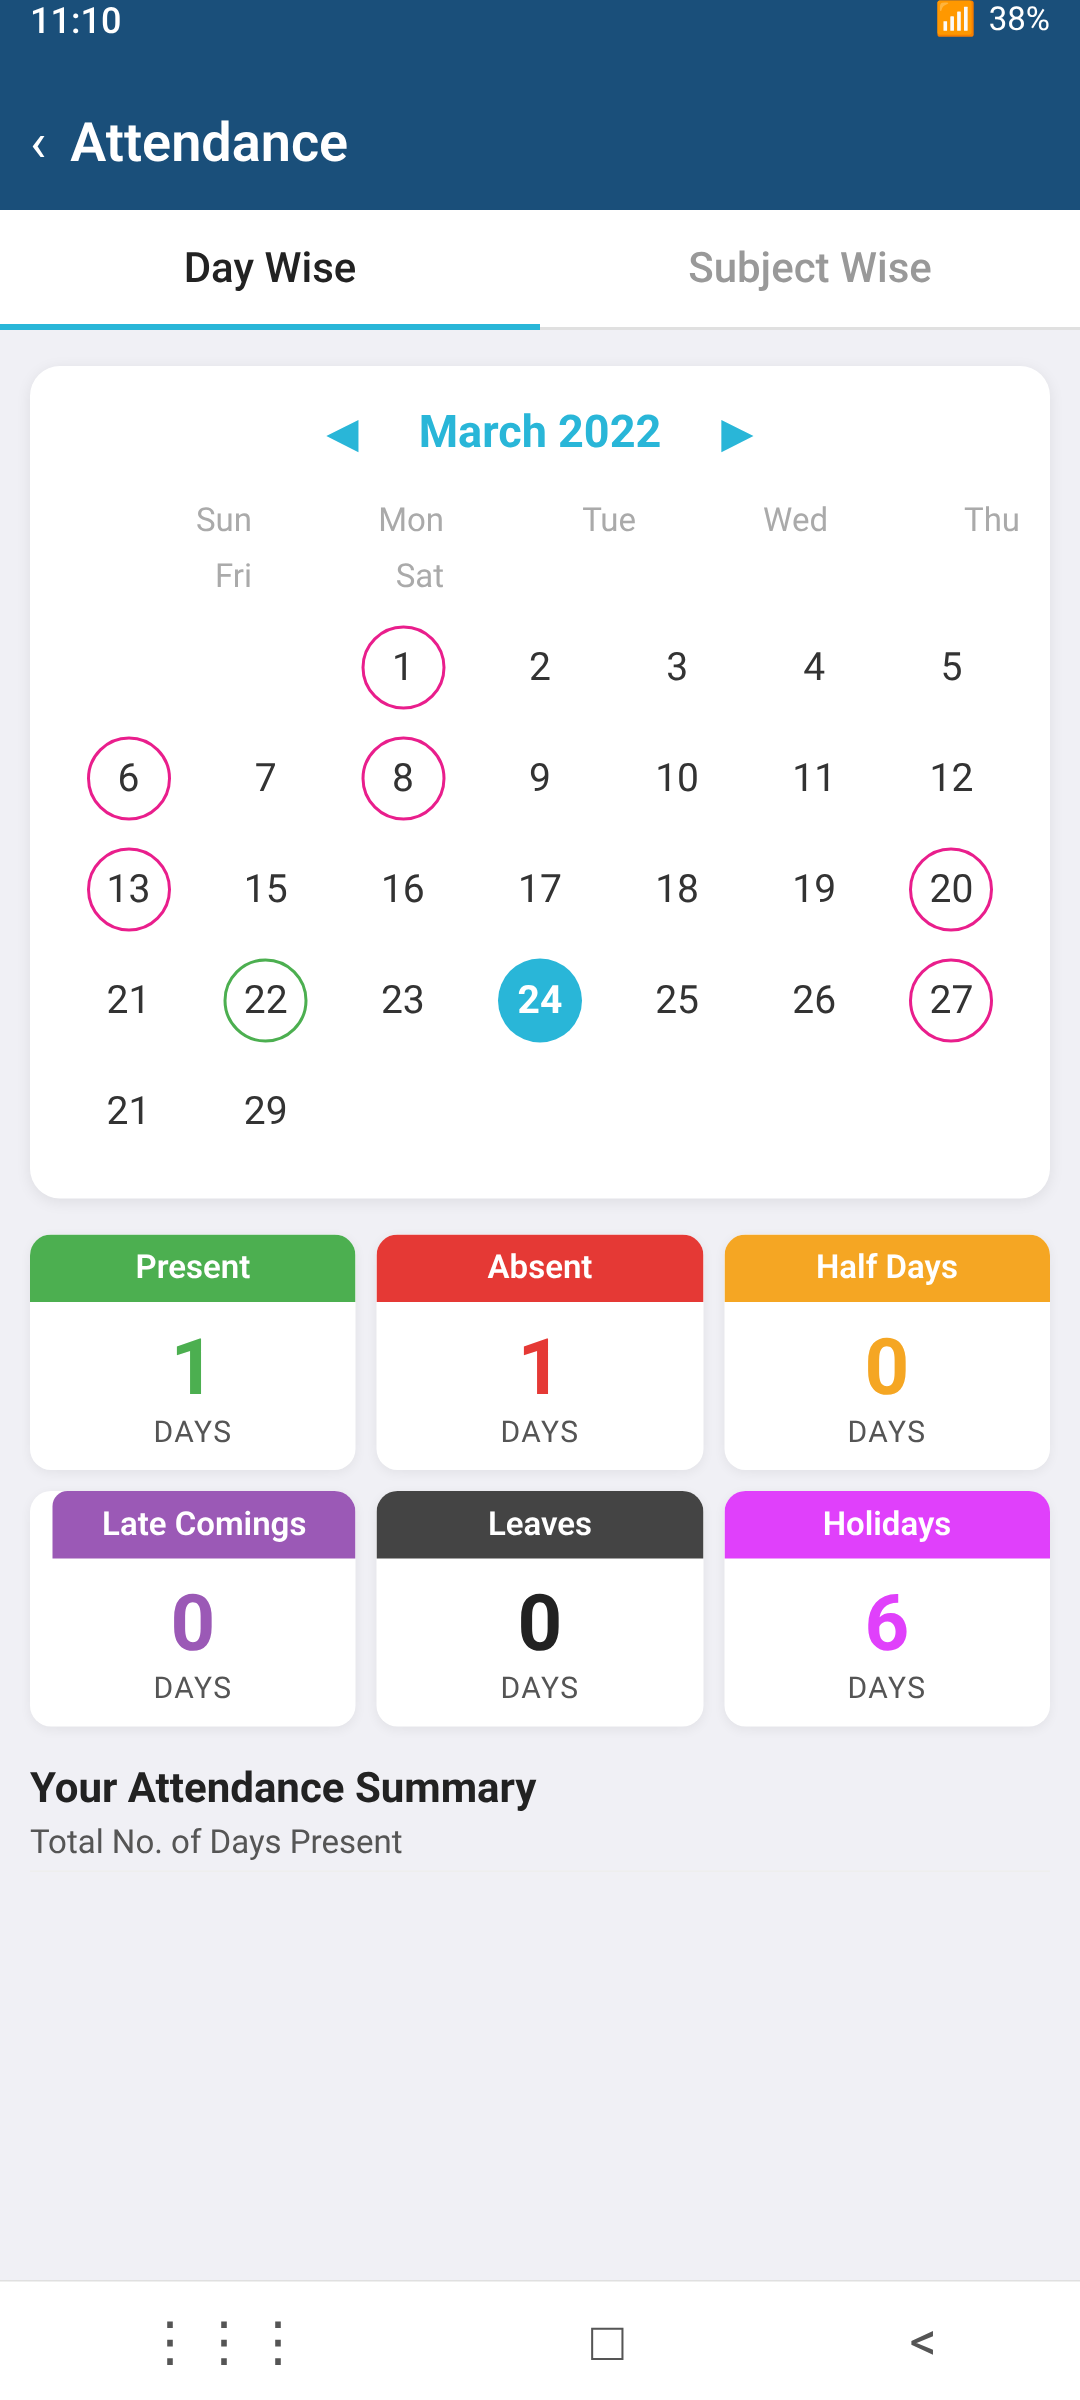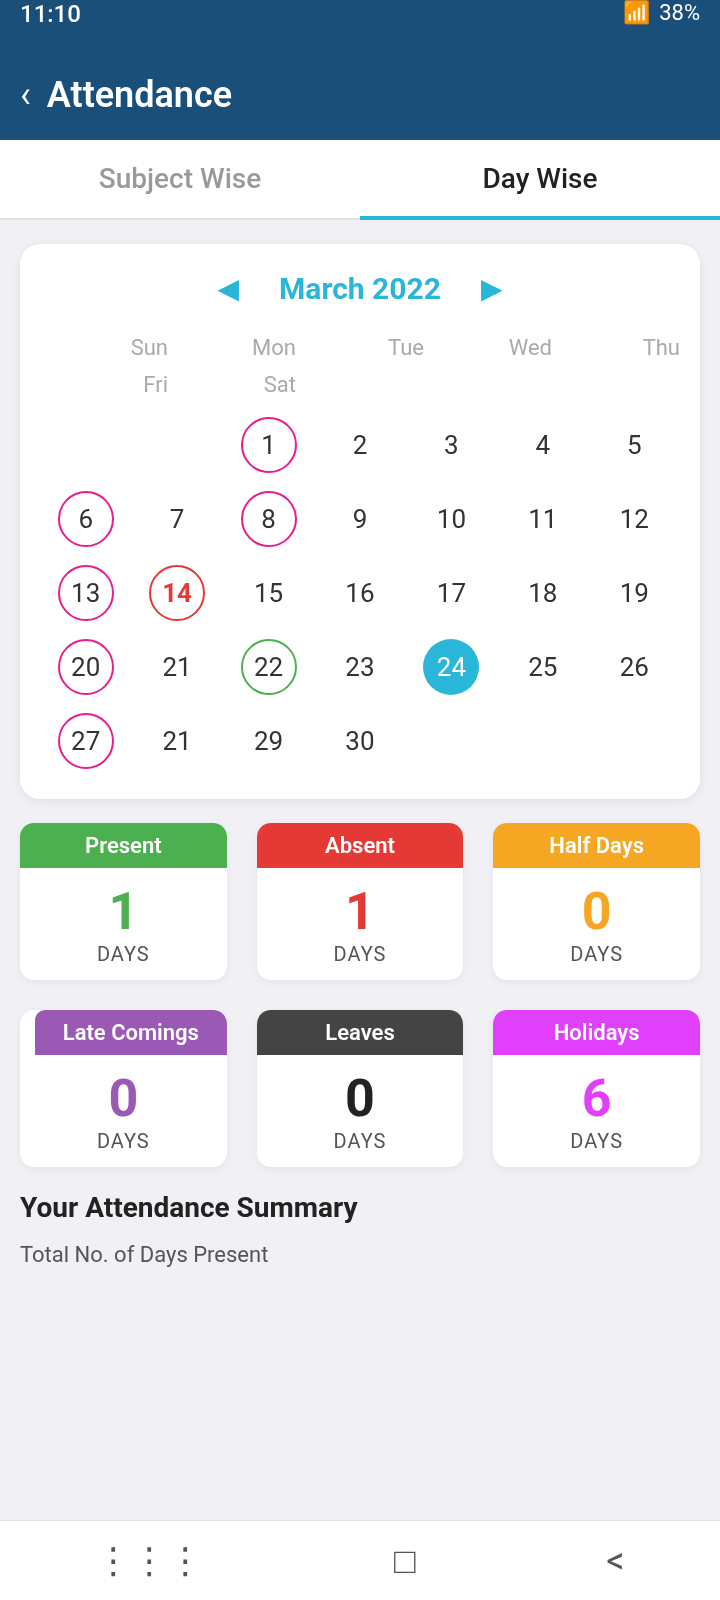--- a/index.html
+++ b/index.html
@@ -135,21 +135,21 @@
       align-items: center;
       justify-content: center;
       border-radius: 50%;
     }
 
     
     .stats-grid {
       margin: 0 20px;
       display: grid;
       grid-template-columns: repeat(3, 1fr);
-      gap: 30px;
+      gap: 14px;
     }
     .stat-card {
       background: white;
       border-radius: 14px;
       overflow: hidden;
       box-shadow: 0 2px 8px rgba(0,0,0,0.06);
     }
     .stat-label {
       display: block;
       text-align: center;
@@ -192,21 +192,21 @@
     .color-magenta { color: #e040fb; }
 
     
     .summary-section {
       margin: 24px 20px 10px;
     }
     .summary-title {
       font-size: 28px;
       font-weight: 700;
       color: #222;
-      margin-bottom: 12px;
+      margin-bottom: 2px;
     }
     .summary-item {
       font-size: 22px;
       color: #555;
       padding: 6px 0;
       border-bottom: 1px solid #eee;
     }
 
     
     .bottom-nav {
@@ -237,25 +237,25 @@
     <span>38%</span>
   </div>
 </div>
 
 <div class="header">
   <span class="back-icon">‹</span>
   <span class="header-title">Attendance</span>
 </div>
 
 <div class="tabs">
+  <div class="tab active">
+    <span>Day Wise</span>
+  </div>
   <div class="tab">
     <span>Subject Wise</span>
-  </div>
-  <div class="tab active">
-    <span>Day Wise</span>
   </div>
 </div>
 
 <div class="calendar-card">
   <div class="calendar-header">
     <span class="cal-nav">◀</span>
     <span class="cal-month-title">March 2022</span>
     <span class="cal-nav">▶</span>
   </div>
   <div class="cal-grid">
@@ -304,23 +304,20 @@
         <div class="cal-day">
           <div class="day-inner">11</div>
         </div>
         <div class="cal-day">
           <div class="day-inner">12</div>
         </div>
         <div class="cal-day">
           <div class="day-inner" style="border: 2px solid rgb(233, 30, 140); color: rgb(51, 51, 51);">13</div>
         </div>
         <div class="cal-day">
-          <div class="day-inner" style="border: 2px solid rgb(229, 57, 53); color: rgb(229, 57, 53); font-weight: 700;">14</div>
-        </div>
-        <div class="cal-day">
           <div class="day-inner">15</div>
         </div>
         <div class="cal-day">
           <div class="day-inner">16</div>
         </div>
         <div class="cal-day">
           <div class="day-inner">17</div>
         </div>
         <div class="cal-day">
           <div class="day-inner">18</div>
@@ -334,39 +331,36 @@
         <div class="cal-day">
           <div class="day-inner">21</div>
         </div>
         <div class="cal-day">
           <div class="day-inner" style="border: 2px solid rgb(76, 175, 80); color: rgb(51, 51, 51);">22</div>
         </div>
         <div class="cal-day">
           <div class="day-inner">23</div>
         </div>
         <div class="cal-day">
-          <div class="day-inner" style="background: rgb(41, 182, 216); color: white; font-weight: 400; text-align: right;">24</div>
+          <div class="day-inner" style="background: rgb(41, 182, 216); color: white; font-weight: 700; text-align: right;">24</div>
         </div>
         <div class="cal-day">
           <div class="day-inner">25</div>
         </div>
         <div class="cal-day">
           <div class="day-inner">26</div>
         </div>
         <div class="cal-day">
           <div class="day-inner" style="border: 2px solid rgb(233, 30, 140); color: rgb(51, 51, 51);">27</div>
         </div>
         <div class="cal-day">
           <div class="day-inner">21</div>
         </div>
         <div class="cal-day">
           <div class="day-inner">29</div>
-        </div>
-        <div class="cal-day">
-          <div class="day-inner">30</div>
         </div>
         <div class="cal-day"></div>
         <div class="cal-day"></div>
         <div class="cal-day"></div>
       </div>
   </div>
 </div>
 
 <div class="stats-grid" id="stats-container">
 <div class="stat-card">

